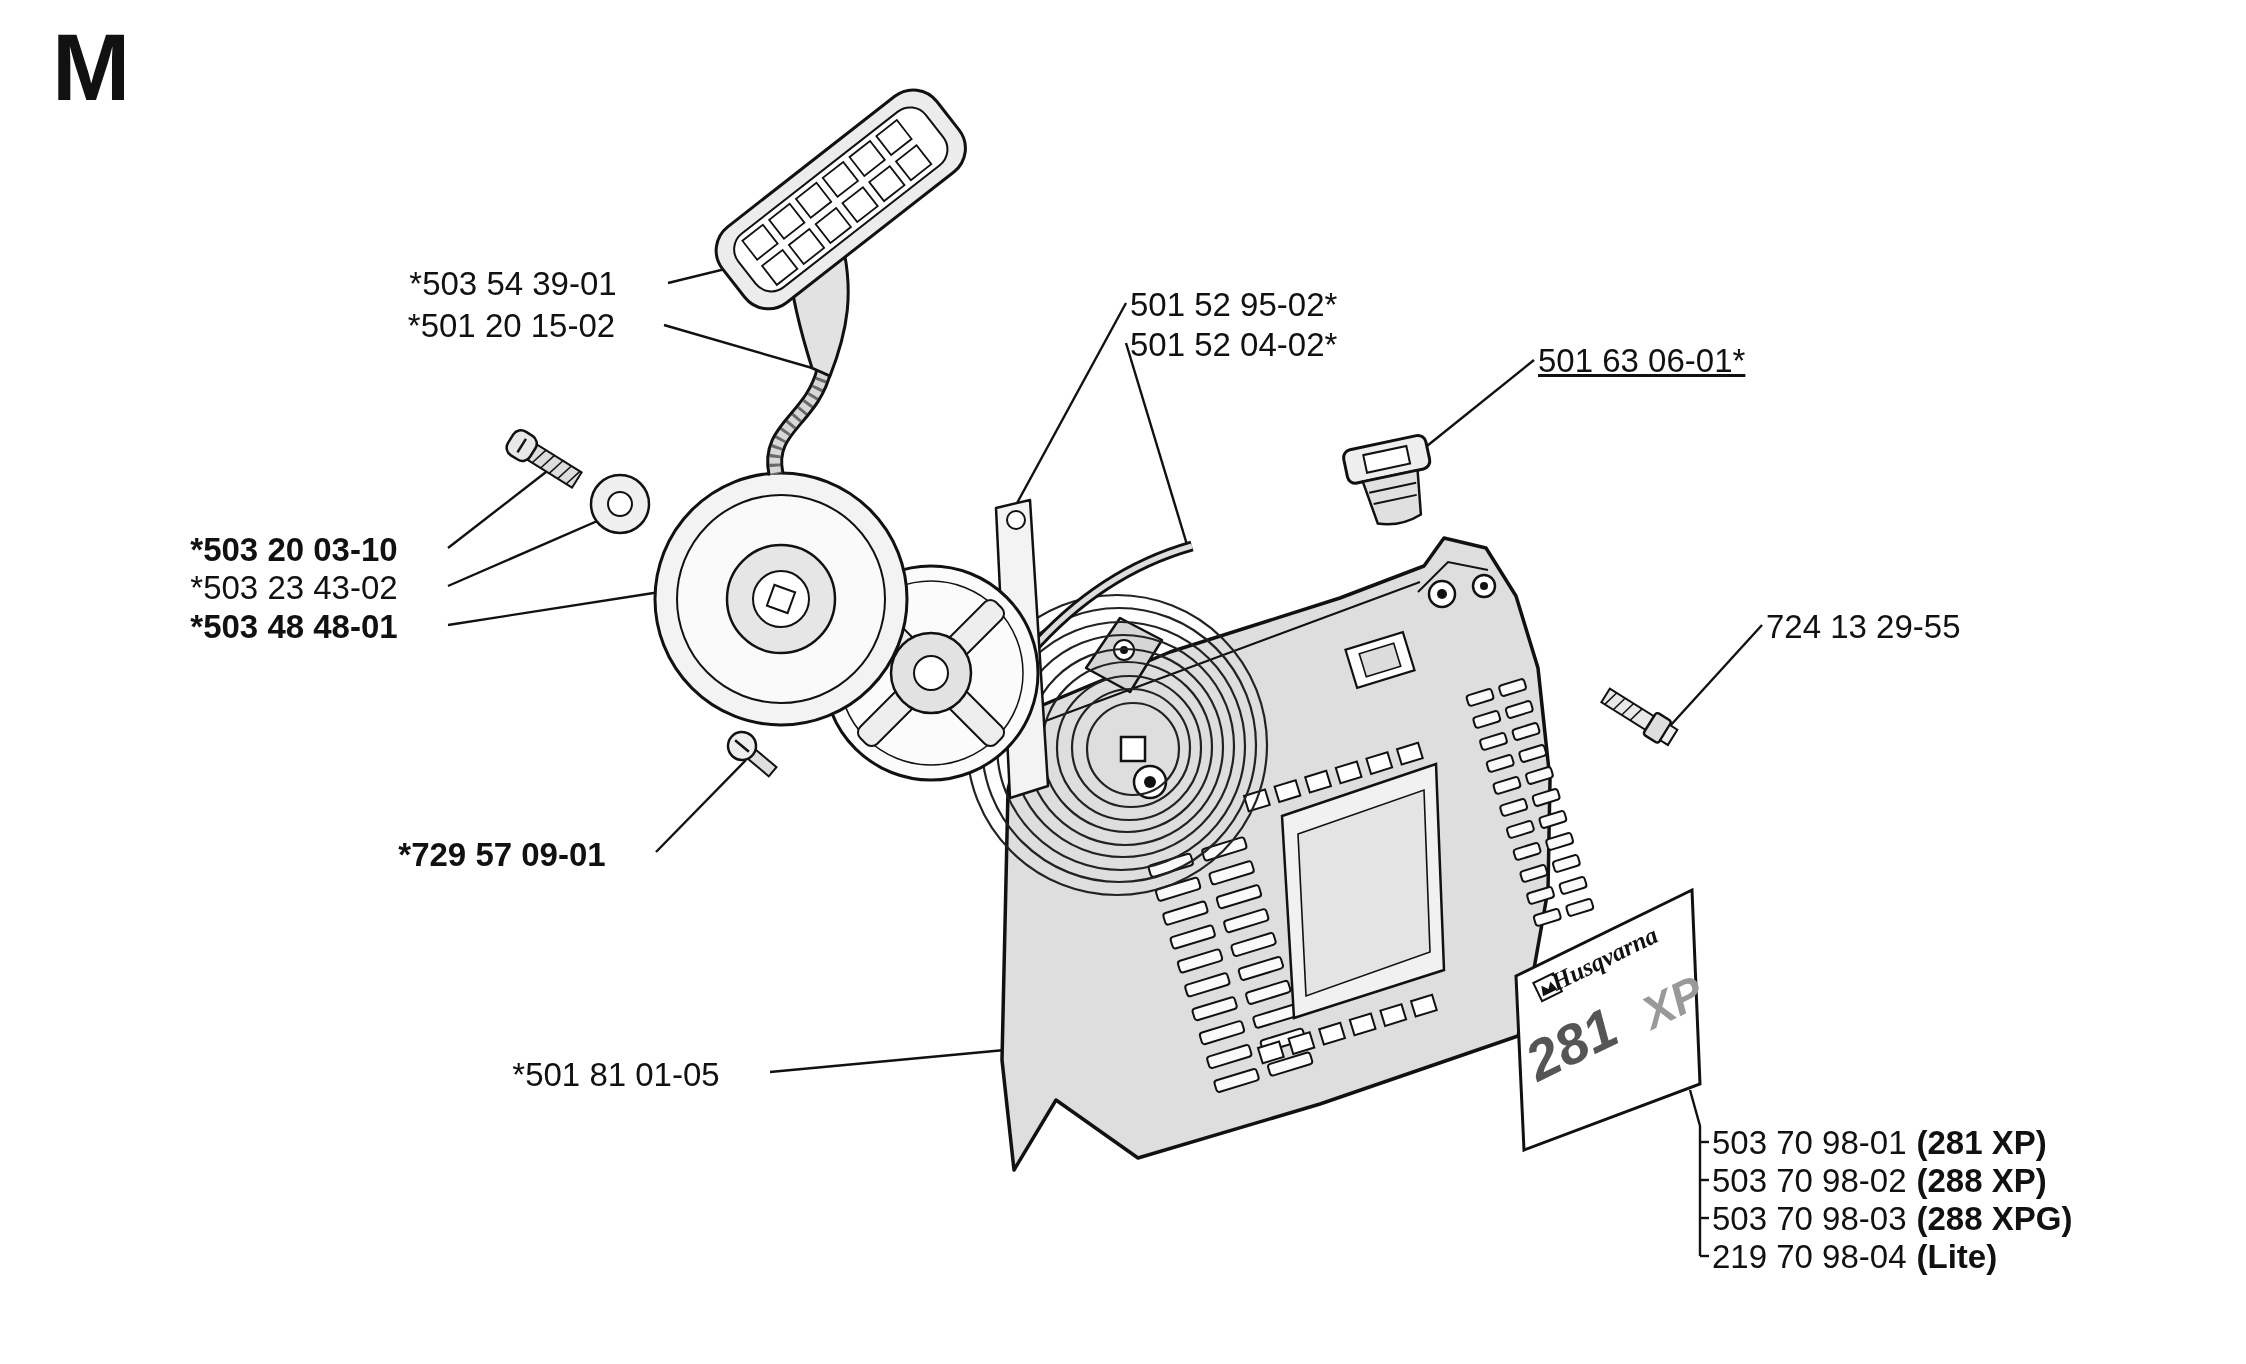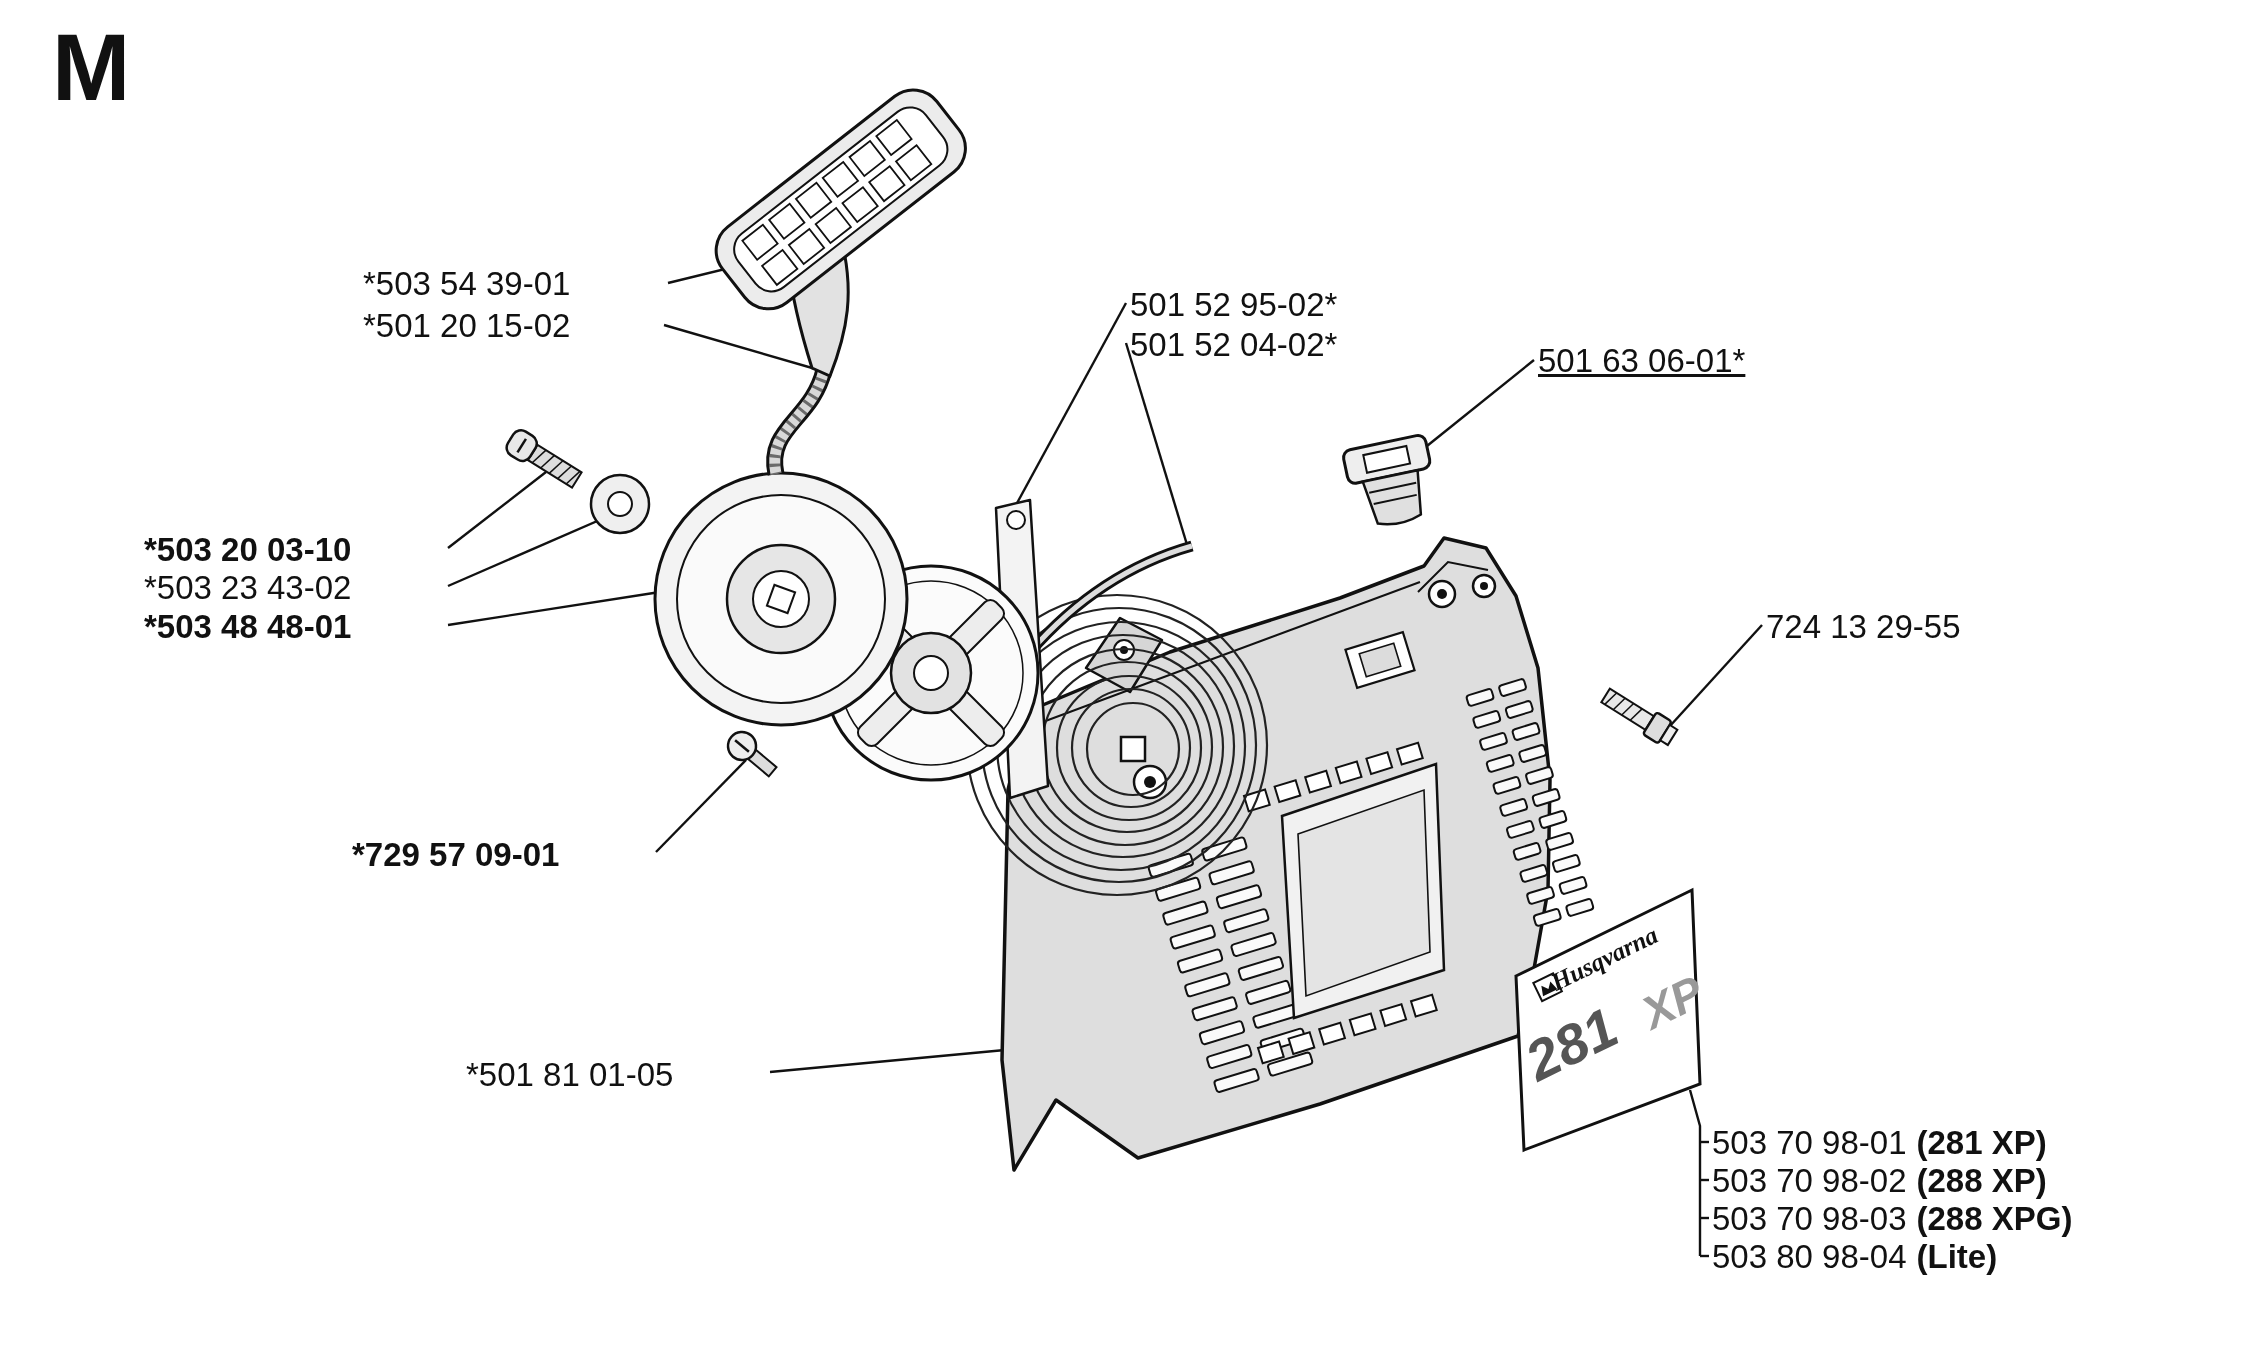--- a/index.html
+++ b/index.html
@@ -12,21 +12,21 @@
     overflow:hidden;
   }
   .drawing{position:absolute;left:0;top:0;width:2246px;height:1364px;}
   .lbl{
     position:absolute;
     font-size:33px;
     line-height:38px;
     white-space:nowrap;
     color:#111;
   }
-  .lbl.right{text-align:left;}
+  .lbl.right{text-align:center;}
   .bold{font-weight:700;}
   #section-letter{
     position:absolute;left:52px;top:14px;
     font-size:94px;font-weight:700;letter-spacing:1px;
   }
   #compl-line{
     position:absolute;left:272px;top:48px;
     font-size:36px;
   }
   #compl-line .num{font-weight:400;margin-left:10px;}
@@ -290,16 +290,16 @@
   <div class="variant-row" style="top:1124px;">
     <span class="vn">503 70 98-01</span><span class="vv">(281 XP)</span>
   </div>
   <div class="variant-row" style="top:1162px;">
     <span class="vn">503 70 98-02</span><span class="vv">(288 XP)</span>
   </div>
   <div class="variant-row" style="top:1200px;">
     <span class="vn">503 70 98-03</span><span class="vv">(288 XPG)</span>
   </div>
   <div class="variant-row" style="top:1238px;">
-    <span class="vn">503 80 98-04</span><span class="vv">(Lite)</span>
+    <span class="vn">219 70 98-04</span><span class="vv">(Lite)</span>
   </div>
 
 </div>
 
 </body></html>

